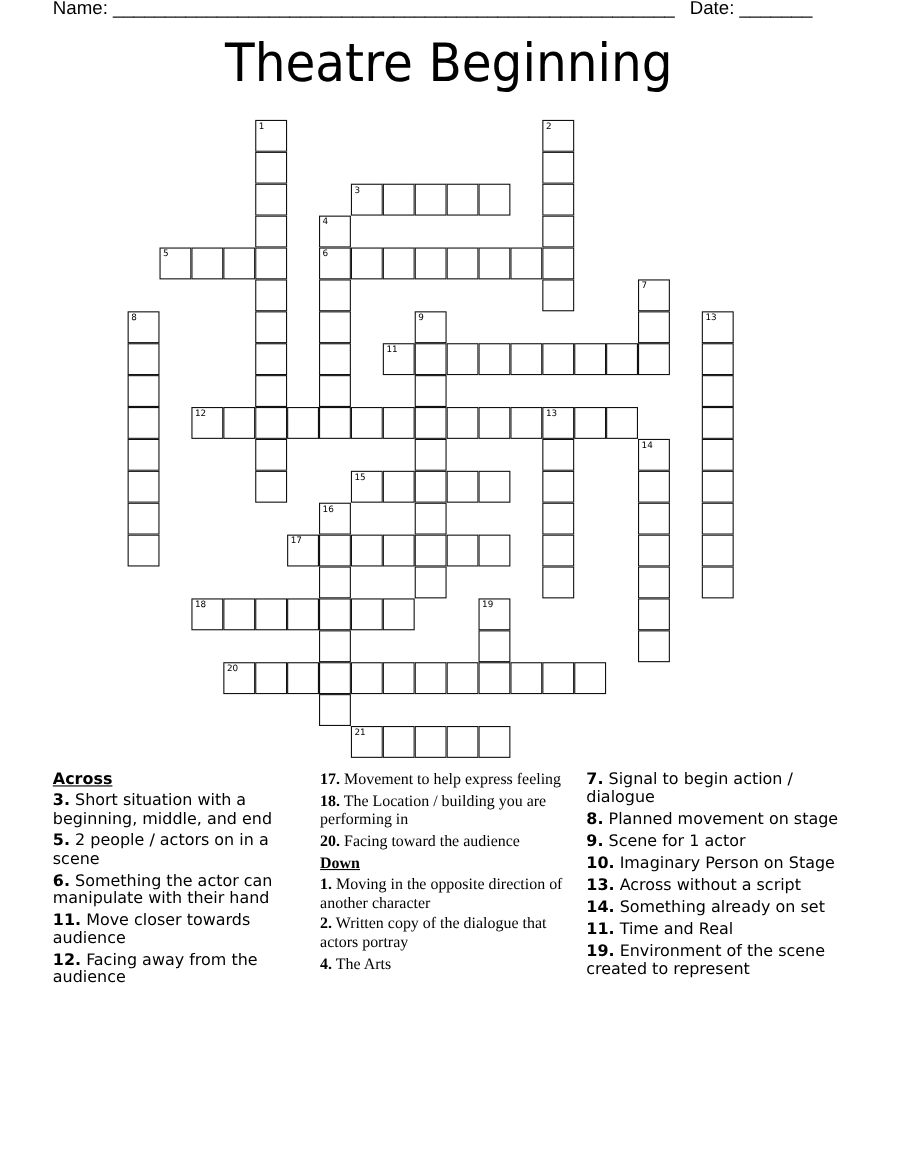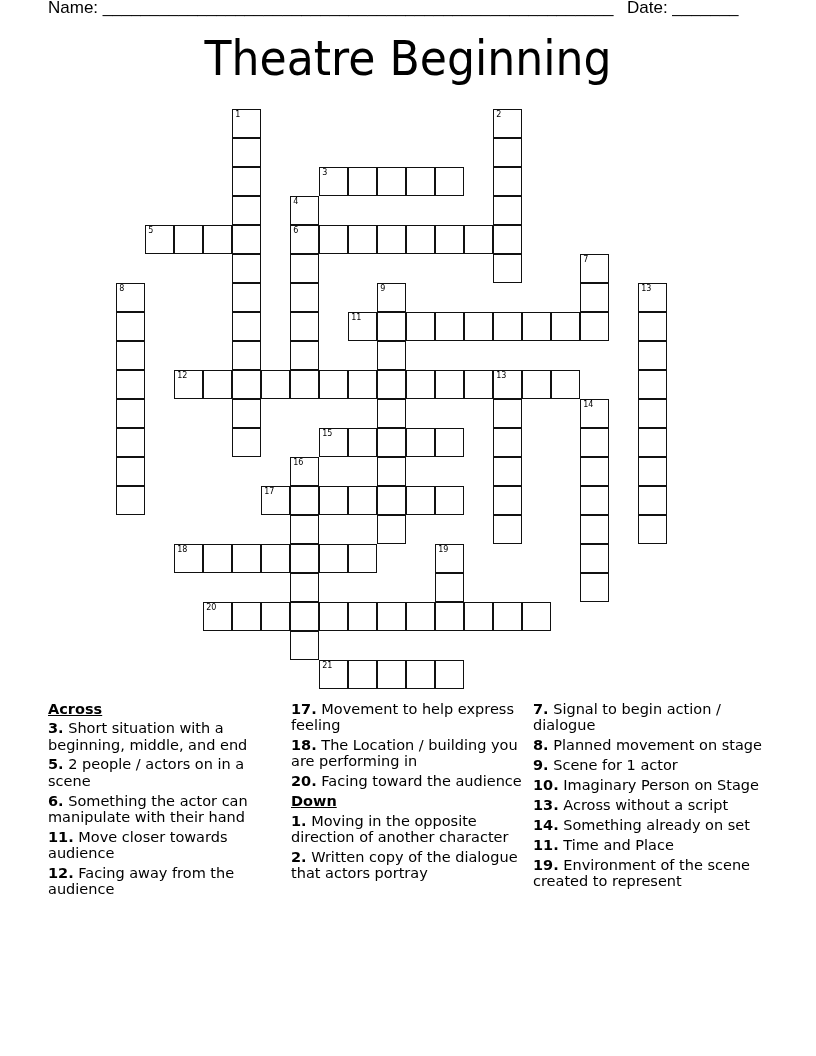--- a/index.html
+++ b/index.html
@@ -6,21 +6,21 @@
   body{width:816px;height:1056px;position:relative;overflow:hidden;font-family:"DejaVu Sans",sans-serif;color:#000;}
   .hdr{position:absolute;top:-2px;font-family:"Liberation Sans",sans-serif;font-size:17px;}
   .hdr-name{left:48px;}
   .hdr-date{left:627px;}
   .title{position:absolute;top:30px;left:0;width:816px;text-align:center;font-size:48px;font-family:"DejaVu Sans",sans-serif;letter-spacing:0px;transform:scaleX(0.92);}
   .grid{position:absolute;left:0;top:0;width:816px;height:700px;}
   .cell{position:absolute;width:29px;height:29px;box-sizing:border-box;border:1.5px solid #111;background:#fff;margin-left:-0.75px;margin-top:-0.75px;}
   .num{position:absolute;top:1px;left:2px;font-size:8px;line-height:8px;font-family:"DejaVu Sans",sans-serif;}
   .clues{position:absolute;top:701px;font-size:14.5px;line-height:16.3px;}
   .col1{left:48px;width:235px;}
-  .col2{left:291px;width:235px;}
+  .col2{left:291px;width:235px;font-family:Liberation Serif, serif;}
   .col3{left:533px;width:240px;}
   .clue{margin-bottom:3.6px;}
   .clue b{font-weight:bold;}
   .sec{font-weight:bold;text-decoration:underline;margin-bottom:3px;}
 </style>
 </head>
 <body>
 
 <div class="hdr hdr-name">Name: ______________________________________________________</div>
 <div class="hdr hdr-date">Date: _______</div>
@@ -222,26 +222,27 @@
 <div class="clues col2">
   <div id="c2a">
       <div class="clue"><b>17.</b><span> Movement to help express feeling</span></div>
       <div class="clue"><b>18.</b><span> The Location / building you are performing in</span></div>
       <div class="clue"><b>20.</b><span> Facing toward the audience</span></div>
     </div>
   <div class="sec">Down</div>
   <div id="c2d">
       <div class="clue"><b>1.</b><span> Moving in the opposite direction of another character</span></div>
       <div class="clue"><b>2.</b><span> Written copy of the dialogue that actors portray</span></div>
+      <div class="clue"><b>4.</b><span> The Arts</span></div>
     </div>
 </div>
 <div class="clues col3">
   <div id="c3">
       <div class="clue"><b>7.</b><span> Signal to begin action / dialogue</span></div>
       <div class="clue"><b>8.</b><span> Planned movement on stage</span></div>
       <div class="clue"><b>9.</b><span> Scene for 1 actor</span></div>
       <div class="clue"><b>10.</b><span> Imaginary Person on Stage</span></div>
       <div class="clue"><b>13.</b><span> Across without a script</span></div>
       <div class="clue"><b>14.</b><span> Something already on set</span></div>
-      <div class="clue"><b>11.</b><span> Time and Place</span></div>
+      <div class="clue"><b>11.</b><span> Time and Real</span></div>
       <div class="clue"><b>19.</b><span> Environment of the scene created to represent</span></div>
     </div>
 </div>
 
 </body></html>

